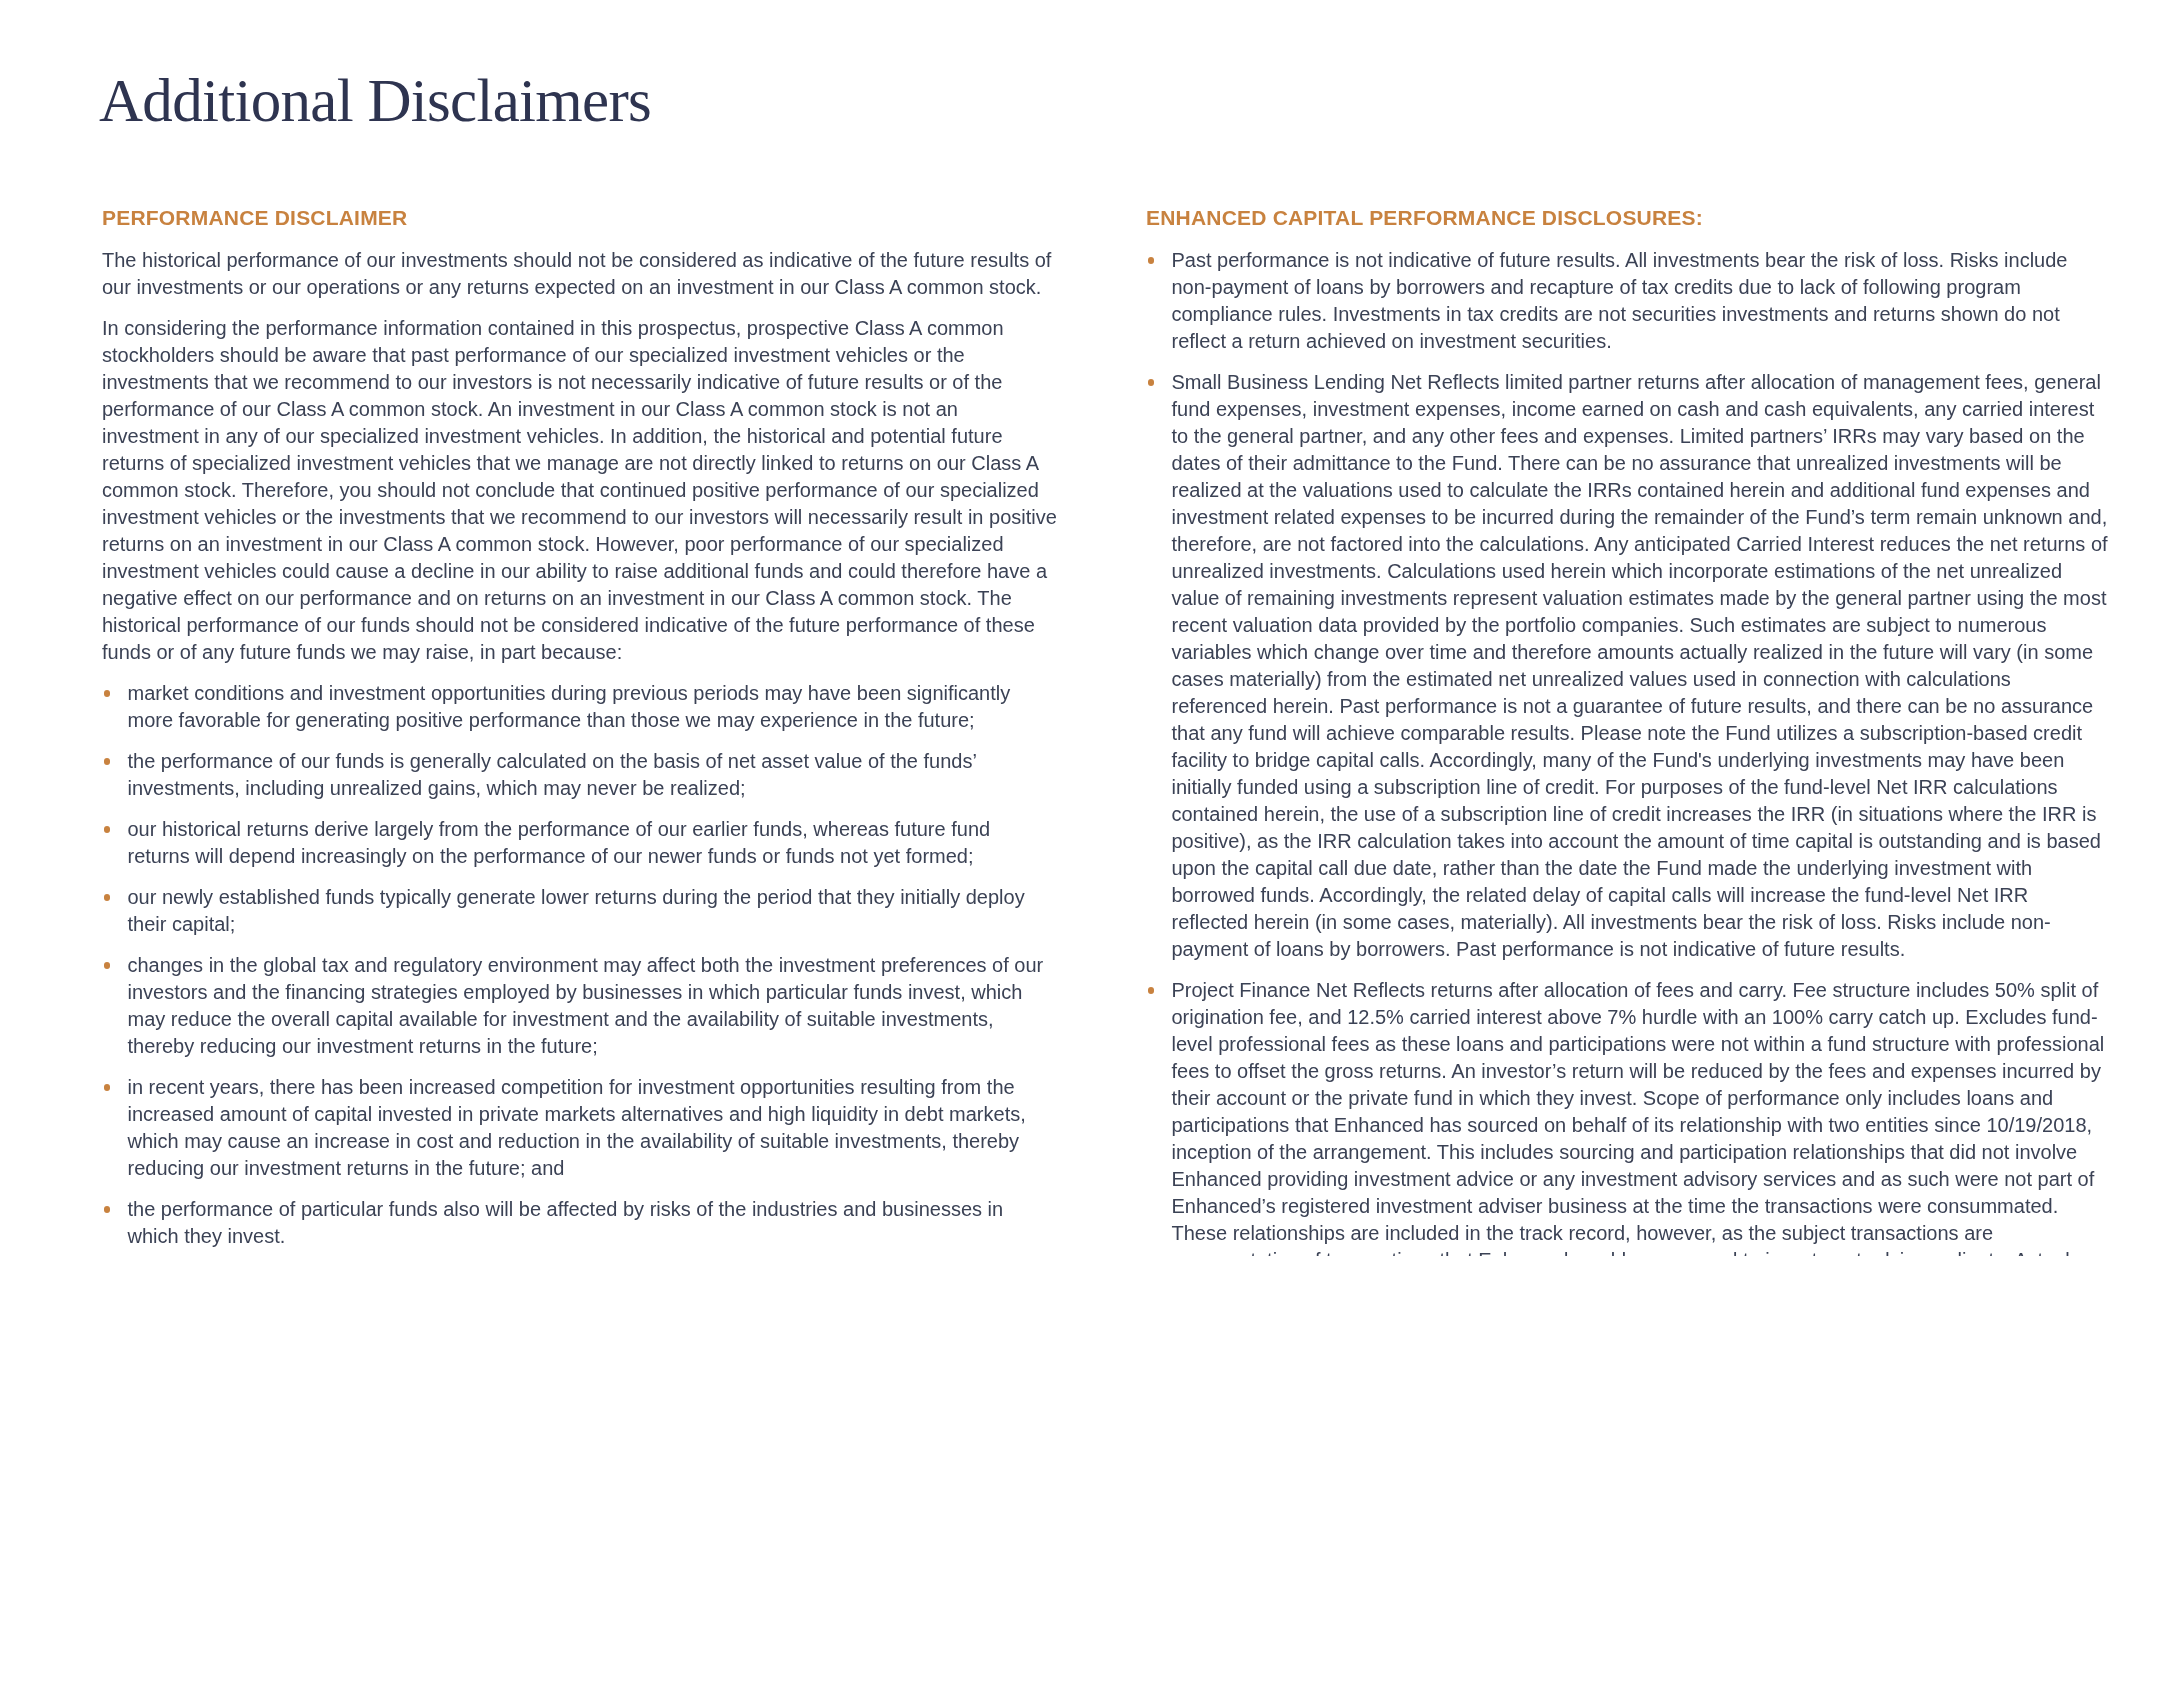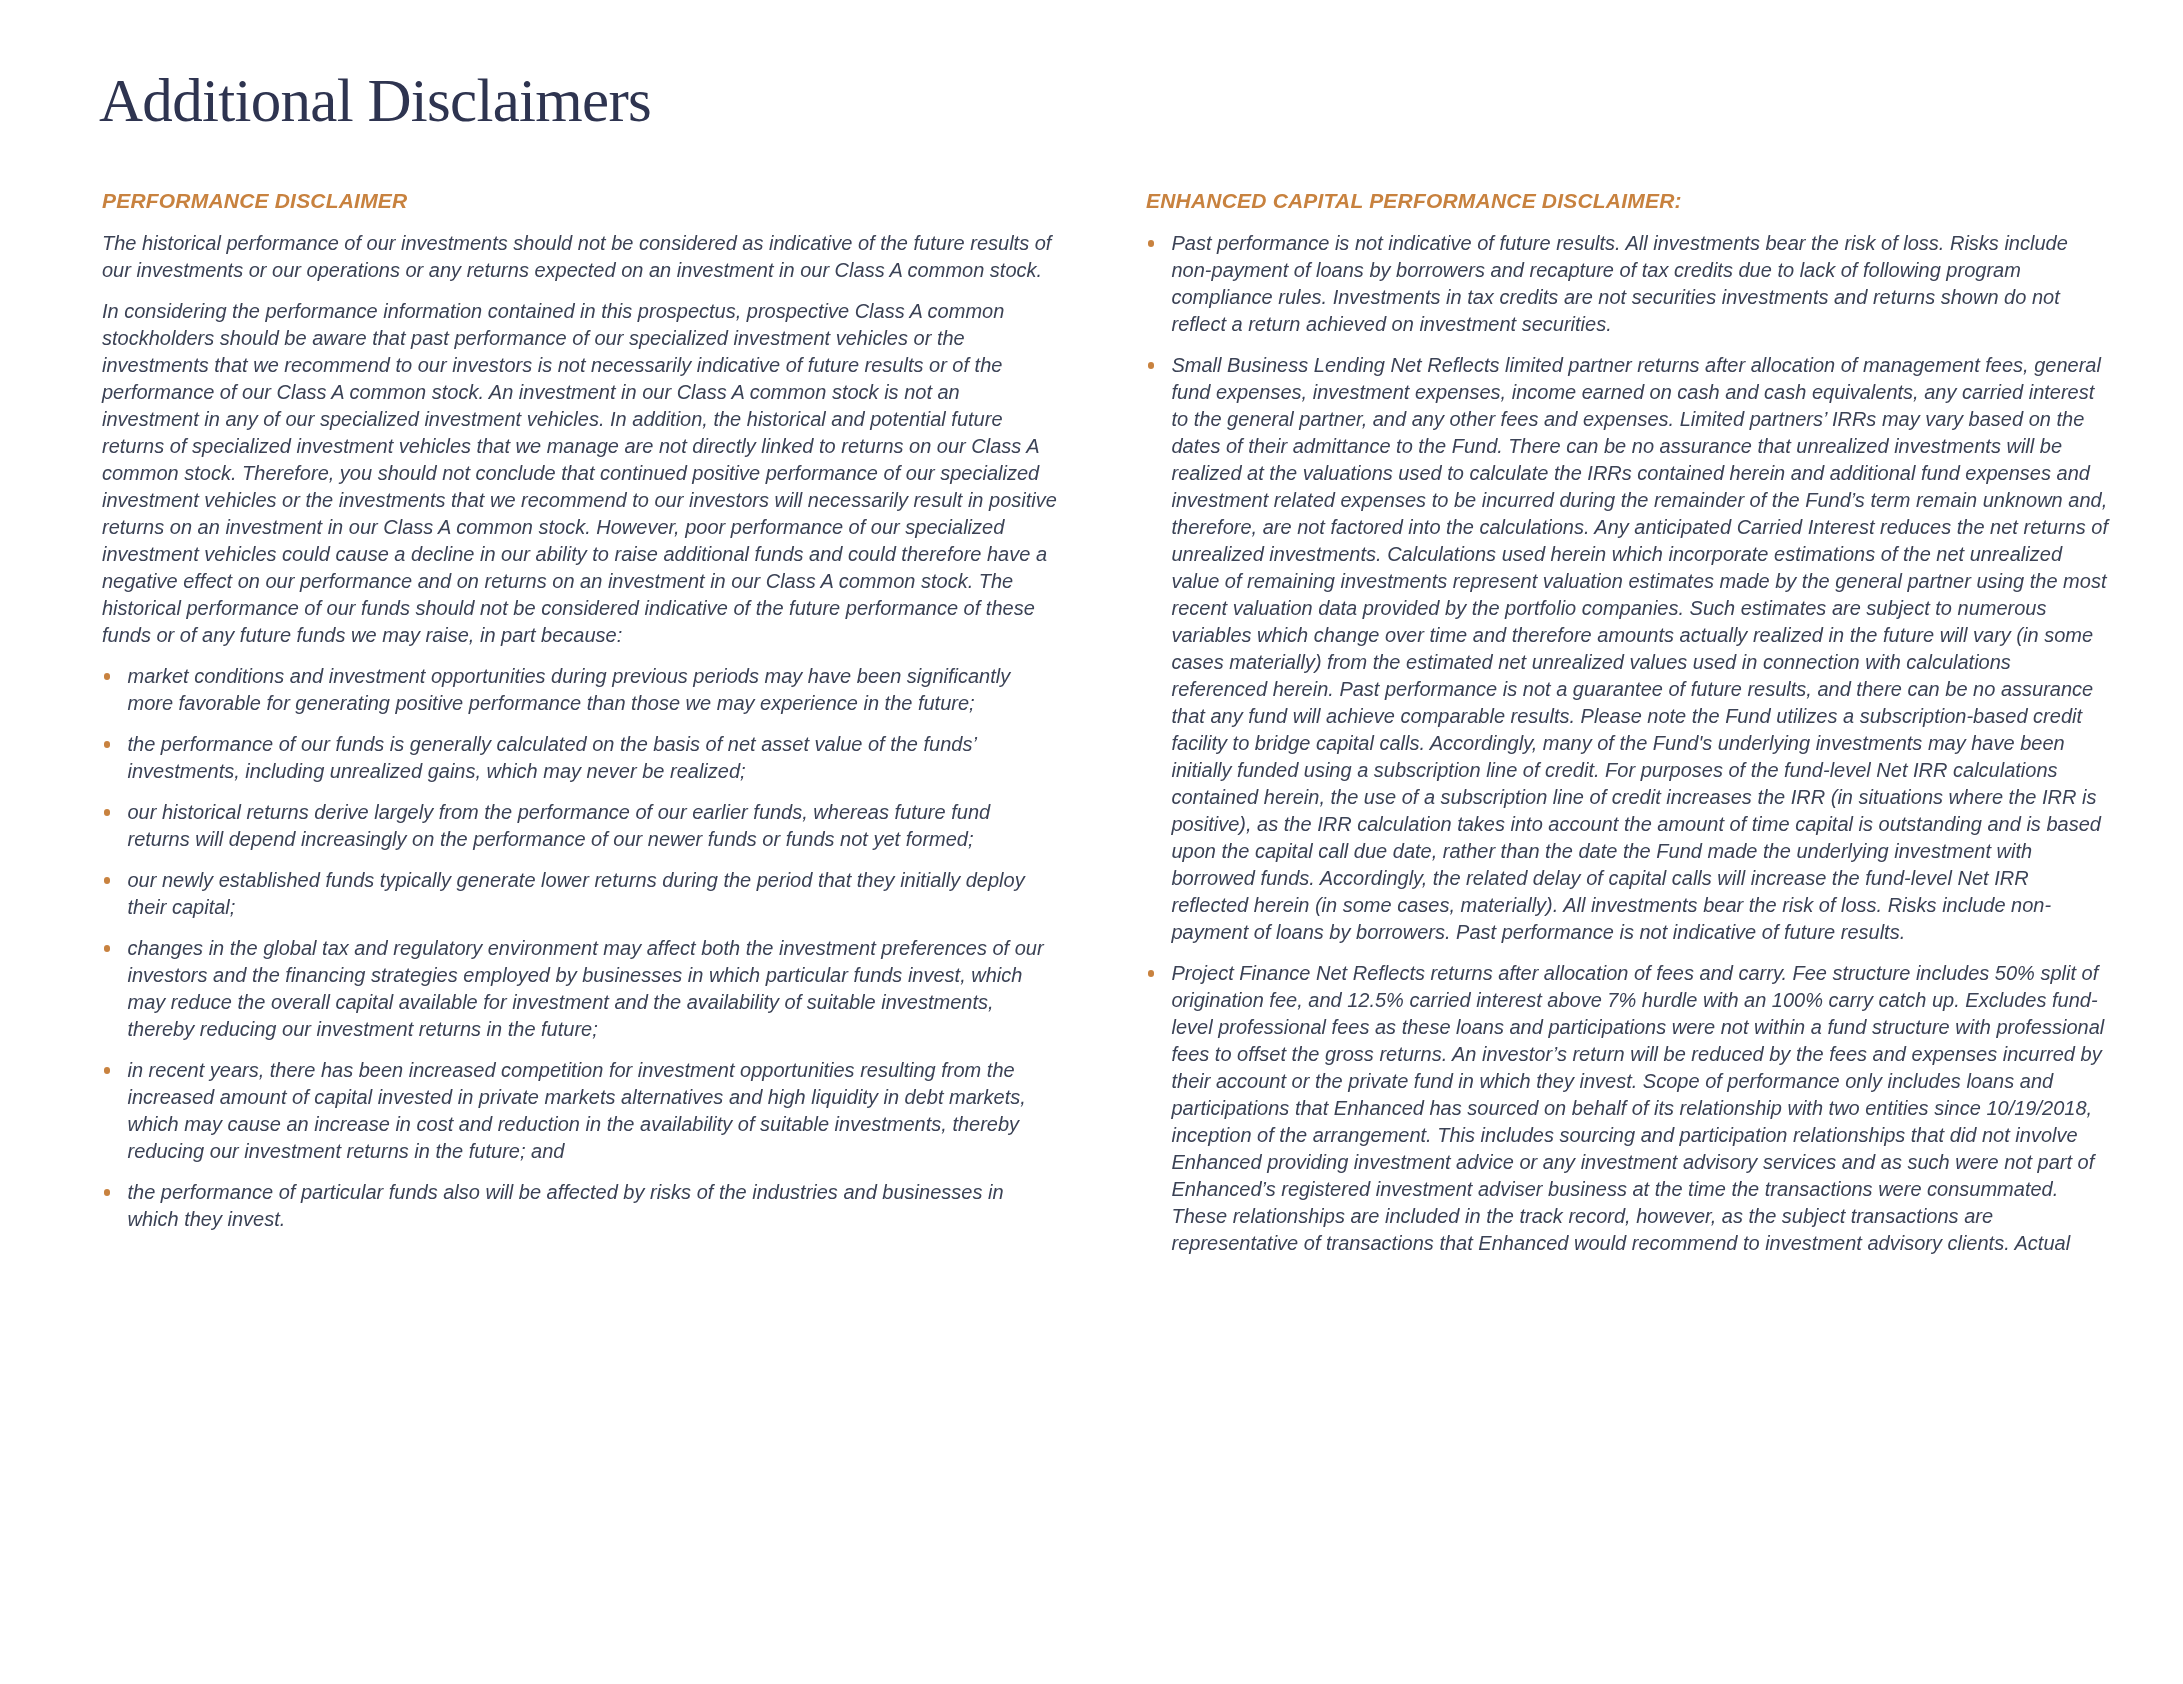--- a/index.html
+++ b/index.html
@@ -12,21 +12,21 @@
     overflow:hidden;
   }
   .title{
     position:absolute;left:99px;top:67px;margin:0;
     font-family:"Liberation Serif",serif;
     font-weight:400;
     font-size:61px;line-height:1.1;
     letter-spacing:-0.7px;
     color:#2E3450;
   }
-  .col{position:absolute;top:189px;font-style:italic;}
+  .col{position:absolute;top:206px;}
   .col.left{left:102px;width:955px;}
   .col.right{left:1146px;width:964px;}
   .col h2{
     margin:0 0 18px 0;
     font-size:21px;line-height:23px;
     font-weight:700;
     letter-spacing:0.2px;
     color:#C8823F;
   }
   .para{
@@ -90,21 +90,21 @@
         <span class="bt">in recent years, there has been increased competition for investment opportunities resulting from the increased amount of capital invested in private markets alternatives and high liquidity in debt markets, which may cause an increase in cost and reduction in the availability of suitable investments, thereby reducing our investment returns in the future; and</span>
       </li>
         <li class="bullet">
         <span class="dot"></span>
         <span class="bt">the performance of particular funds also will be affected by risks of the industries and businesses in which they invest.</span>
       </li>
       </ul>
   </section>
 
   <section class="col right">
-    <h2>ENHANCED CAPITAL PERFORMANCE DISCLAIMER:</h2>
+    <h2>ENHANCED CAPITAL PERFORMANCE DISCLOSURES:</h2>
     <ul class="bullets">
         <li class="bullet">
         <span class="dot"></span>
         <span class="bt">Past performance is not indicative of future results. All investments bear the risk of loss. Risks include non-payment of loans by borrowers and recapture of tax credits due to lack of following program compliance rules. Investments in tax credits are not securities investments and returns shown do not reflect a return achieved on investment securities.</span>
       </li>
         <li class="bullet">
         <span class="dot"></span>
         <span class="bt">Small Business Lending Net Reflects limited partner returns after allocation of management fees, general fund expenses, investment expenses, income earned on cash and cash equivalents, any carried interest to the general partner, and any other fees and expenses. Limited partners’ IRRs may vary based on the dates of their admittance to the Fund. There can be no assurance that unrealized investments will be realized at the valuations used to calculate the IRRs contained herein and additional fund expenses and investment related expenses to be incurred during the remainder of the Fund’s term remain unknown and, therefore, are not factored into the calculations. Any anticipated Carried Interest reduces the net returns of unrealized investments. Calculations used herein which incorporate estimations of the net unrealized value of remaining investments represent valuation estimates made by the general partner using the most recent valuation data provided by the portfolio companies. Such estimates are subject to numerous variables which change over time and therefore amounts actually realized in the future will vary (in some cases materially) from the estimated net unrealized values used in connection with calculations referenced herein. Past performance is not a guarantee of future results, and there can be no assurance that any fund will achieve comparable results. Please note the Fund utilizes a subscription-based credit facility to bridge capital calls. Accordingly, many of the Fund's underlying investments may have been initially funded using a subscription line of credit. For purposes of the fund-level Net IRR calculations contained herein, the use of a subscription line of credit increases the IRR (in situations where the IRR is positive), as the IRR calculation takes into account the amount of time capital is outstanding and is based upon the capital call due date, rather than the date the Fund made the underlying investment with borrowed funds. Accordingly, the related delay of capital calls will increase the fund-level Net IRR reflected herein (in some cases, materially). All investments bear the risk of loss. Risks include non-payment of loans by borrowers. Past performance is not indicative of future results.</span>
       </li>
         <li class="bullet">

